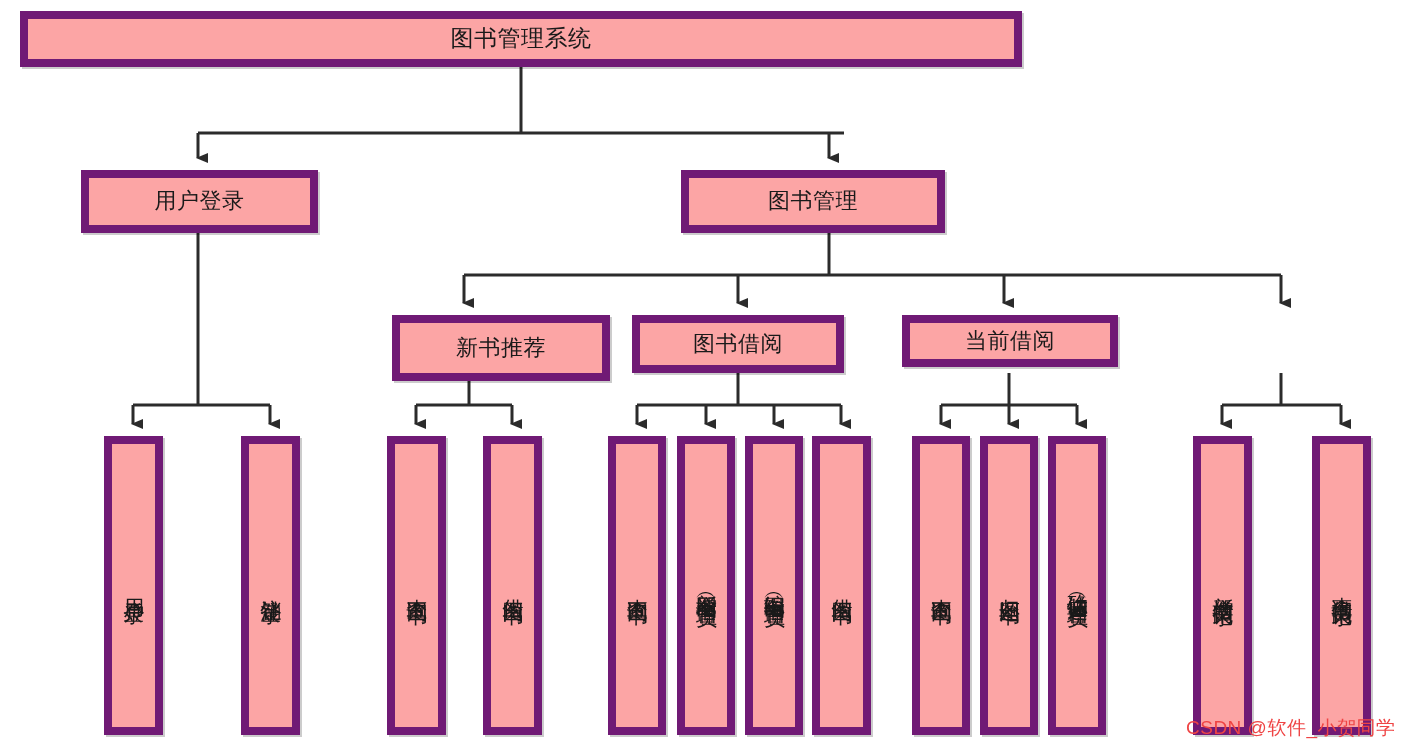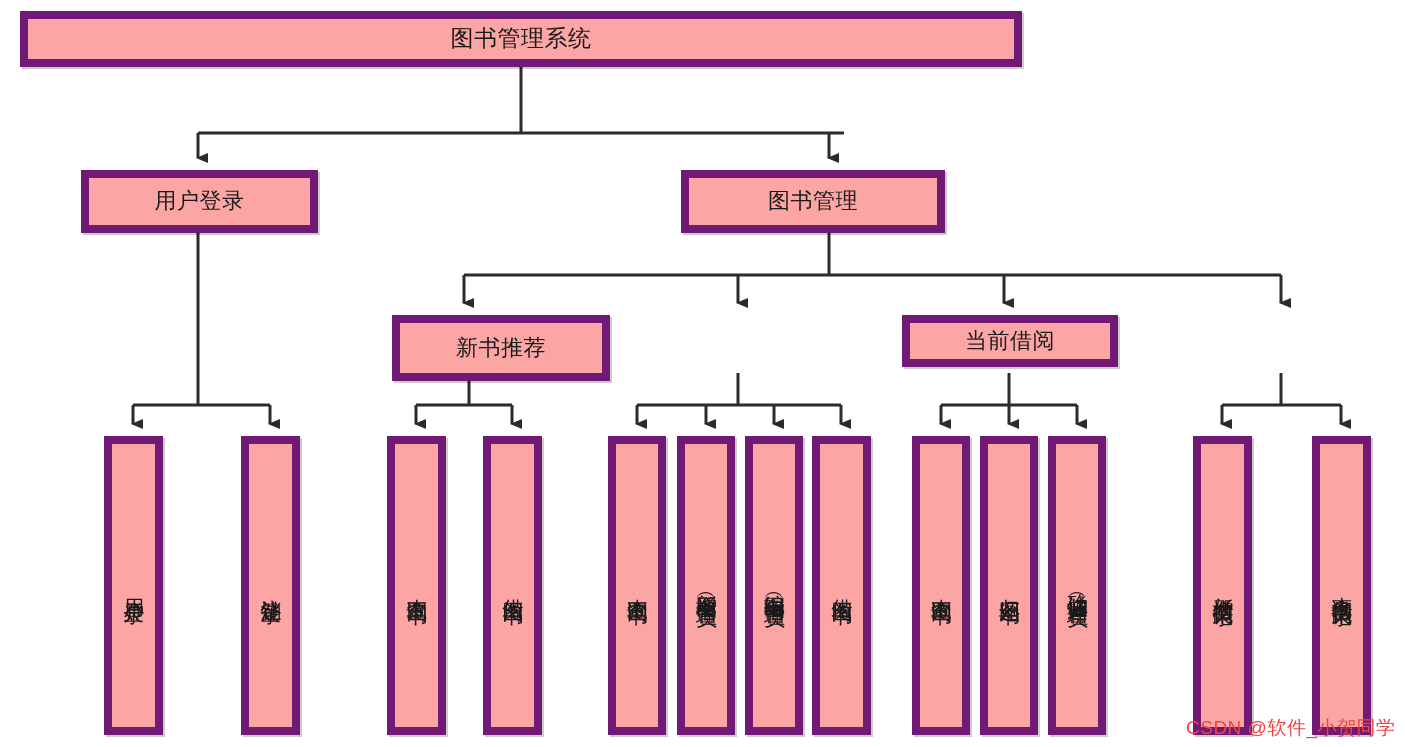--- a/index.html
+++ b/index.html
@@ -122,20 +122,23 @@
   <div class="node" style="left:81px; top:170px; width:237px; height:63px;">
     <span class="label">用户登录</span>
   </div>
   <div class="node" style="left:681px; top:170px; width:264px; height:63px;">
     <span class="label">图书管理</span>
   </div>
 
   <div class="node" style="left:360px; top:315px; width:218px; height:66px;margin-left:32px;">
     <span class="label">新书推荐</span>
   </div>
+  <div class="node" style="left:632px; top:315px; width:212px; height:58px;">
+    <span class="label">图书借阅</span>
+  </div>
   <div class="node" style="left:902px; top:315px; width:216px; height:52px;">
     <span class="label">当前借阅</span>
   </div>
 
   <div class="node vert" style="left:104px; top:436px; width:59px; height:299px;">
     <span class="label">用户登录</span>
   </div>
   <div class="node vert" style="left:241px; top:436px; width:59px; height:299px;">
     <span class="label">注销登录</span>
   </div>

